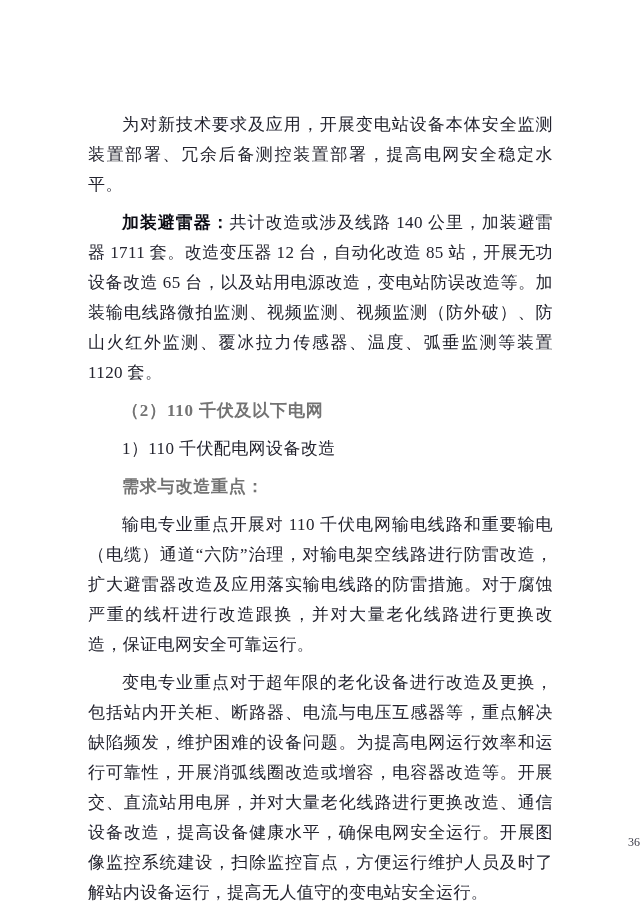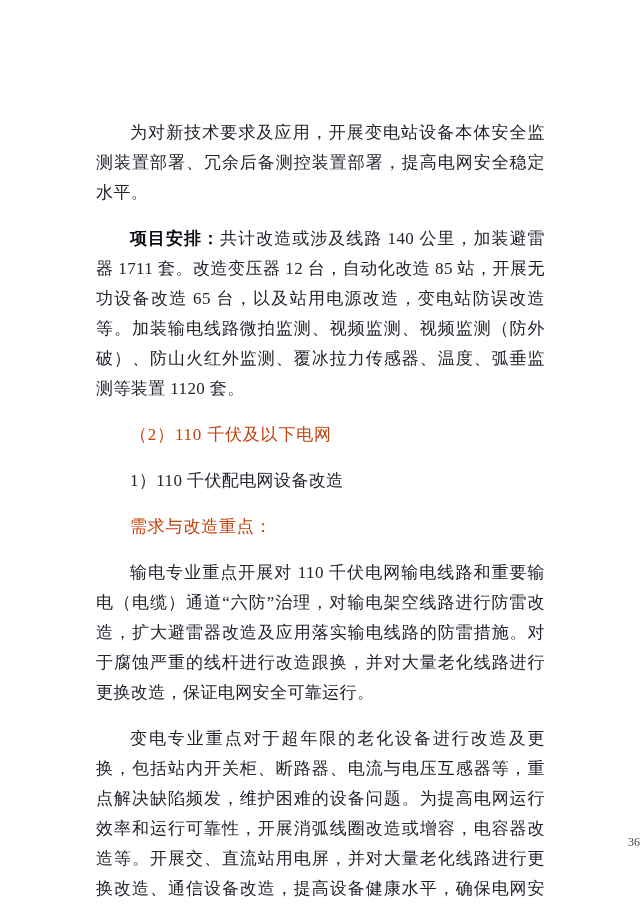--- a/index.html
+++ b/index.html
@@ -20,28 +20,28 @@
     left: 80px;
     top: 102px;
     width: 481px;
     font-size: 17px;
     line-height: 30px;
     letter-spacing: 0.4px;
     color: #23232e;
     text-align: justify;
   }
   .content p {
-    margin: 16px;
+    margin: 8px;
     text-indent: 2em;
     text-align: justify;
     text-align-last: left;
   }
   .content p.heading {
-    font-weight: normal;
-    color: #c2410c;
+    font-weight: bold;
+    color: #737373;
     letter-spacing: 0.8px;
   }
   .content p.subheading {
     color: #23232e;
     font-family: Liberation Serif, serif;
   }
   .lead {
     font-weight: bold;
     color: #0c0c14;
   }
@@ -56,21 +56,21 @@
     color: #3a3a46;
     font-family: "Liberation Serif", "DejaVu Serif", serif;
   }
 </style>
 </head>
 <body>
 
 <div class="page">
   <div class="content">
     <p class="body">为对新技术要求及应用，开展变电站设备本体安全监测装置部署、冗余后备测控装置部署，提高电网安全稳定水平。</p>
-    <p class="body"><span class="lead">项目安排：</span><span>共计改造或涉及线路 140 公里，加装避雷器 1711 套。改造变压器 12 台，自动化改造 85 站，开展无功设备改造 65 台，以及站用电源改造，变电站防误改造等。加装输电线路微拍监测、视频监测、视频监测（防外破）、防山火红外监测、覆冰拉力传感器、温度、弧垂监测等装置 1120 套。</span></p>
+    <p class="body"><span class="lead">加装避雷器：</span><span>共计改造或涉及线路 140 公里，加装避雷器 1711 套。改造变压器 12 台，自动化改造 85 站，开展无功设备改造 65 台，以及站用电源改造，变电站防误改造等。加装输电线路微拍监测、视频监测、视频监测（防外破）、防山火红外监测、覆冰拉力传感器、温度、弧垂监测等装置 1120 套。</span></p>
     <p class="heading">（2）110 千伏及以下电网</p>
     <p class="subheading">1）110 千伏配电网设备改造</p>
     <p class="heading">需求与改造重点：</p>
     <p class="body">输电专业重点开展对 110 千伏电网输电线路和重要输电（电缆）通道“六防”治理，对输电架空线路进行防雷改造，扩大避雷器改造及应用落实输电线路的防雷措施。对于腐蚀严重的线杆进行改造跟换，并对大量老化线路进行更换改造，保证电网安全可靠运行。</p>
     <p class="body">变电专业重点对于超年限的老化设备进行改造及更换，包括站内开关柜、断路器、电流与电压互感器等，重点解决缺陷频发，维护困难的设备问题。为提高电网运行效率和运行可靠性，开展消弧线圈改造或增容，电容器改造等。开展交、直流站用电屏，并对大量老化线路进行更换改造、通信设备改造，提高设备健康水平，确保电网安全运行。开展图像监控系统建设，扫除监控盲点，方便运行维护人员及时了解站内设备运行，提高无人值守的变电站安全运行。</p>
   </div>
   <div class="footer">36</div>
 </div>
 
 </body></html>

